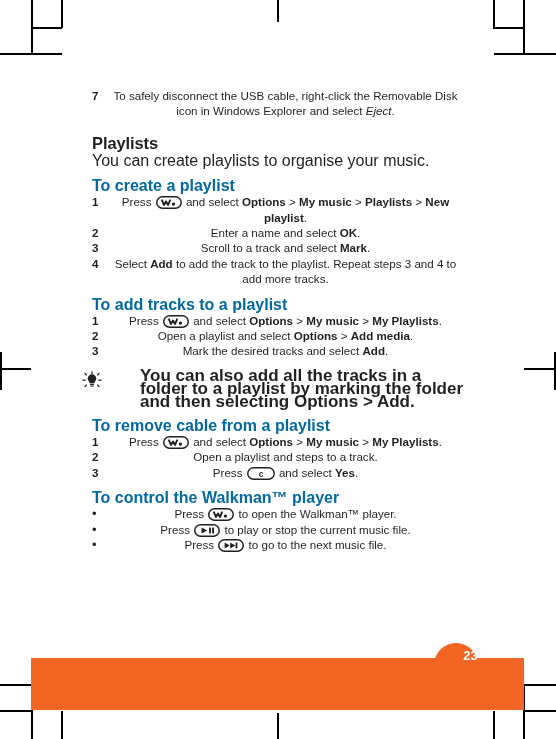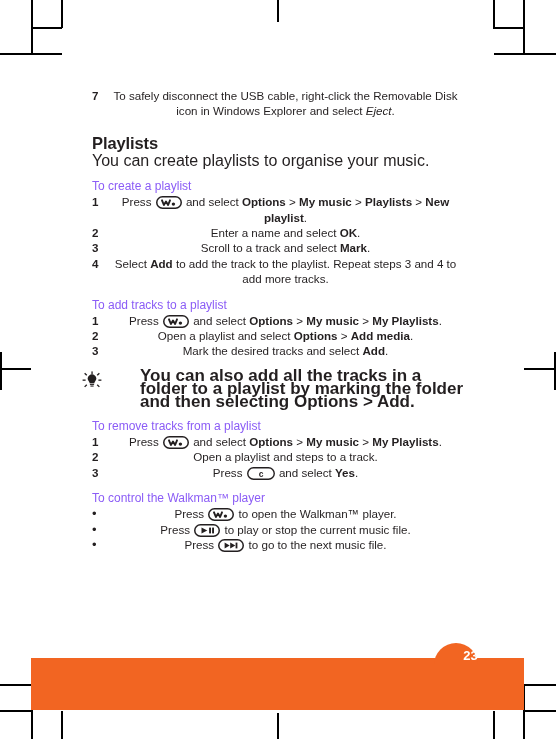--- a/index.html
+++ b/index.html
@@ -132,25 +132,25 @@
   h2.section-title {
     font-size: 16.5px;
     font-weight: bold;
     margin: 0;
     line-height: 20px;
     letter-spacing: -.1px;
     color: #231f20;
   }
 
   h3.proc-title {
-    font-size: 12px;
-    font-weight: normal;
+    font-size: 16px;
+    font-weight: bold;
     margin: 0;
     line-height: 16px;
-    color: #8b5cf6;
+    color: #0369a1;
   }
 
   b { font-weight: bold; }
   i { font-style: italic; }
 
   .sp-10 { height: 10px; }
   .sp-14 { height: 14px; }
 
   
   .tip {
@@ -283,21 +283,21 @@
             <rect x="0.6" y="8.5" width="3" height="1.3" fill="#231f20"></rect>
             <rect x="16.4" y="8.5" width="3" height="1.3" fill="#231f20"></rect>
             <rect x="2.2" y="2.6" width="3" height="1.3" fill="#231f20" transform="rotate(45 3.7 3.25)"></rect>
             <rect x="14.8" y="2.6" width="3" height="1.3" fill="#231f20" transform="rotate(-45 16.3 3.25)"></rect>
             <rect x="2.2" y="14.2" width="3" height="1.3" fill="#231f20" transform="rotate(-45 3.7 14.85)"></rect>
             <rect x="14.8" y="14.2" width="3" height="1.3" fill="#231f20" transform="rotate(45 16.3 14.85)"></rect>
           </svg></div>
         <div class="tip-text">You can also add all the tracks in a folder to a playlist by marking the folder and then selecting <b>Options</b> &gt; <b>Add</b>.</div>
       </div>
       <div>
-        <h3 class="proc-title">To remove tracks from a playlist</h3>
+        <h3 class="proc-title">To remove cable from a playlist</h3>
         <div class="step">
           <div class="step-num">1</div>
           <div class="step-body">Press <span class="key"><svg width="26" height="13" viewBox="0 0 26 13">
                 <rect x="0.75" y="0.75" width="24.5" height="11.5" rx="5.75" fill="none" stroke="#231f20" stroke-width="1.5"></rect>
                 <path d="M6 4.3 L7.9 9 L10 5.6 L12.1 9 L14 4.3" fill="none" stroke="#231f20" stroke-width="1.9" stroke-linejoin="round" stroke-linecap="round"></path>
                 <circle cx="17.4" cy="8.1" r="1.7" fill="#231f20"></circle>
               </svg></span> and select <b>Options</b> &gt; <b>My music</b> &gt; <b>My Playlists</b>.</div>
         </div>
         <div class="step">
           <div class="step-num">2</div>

